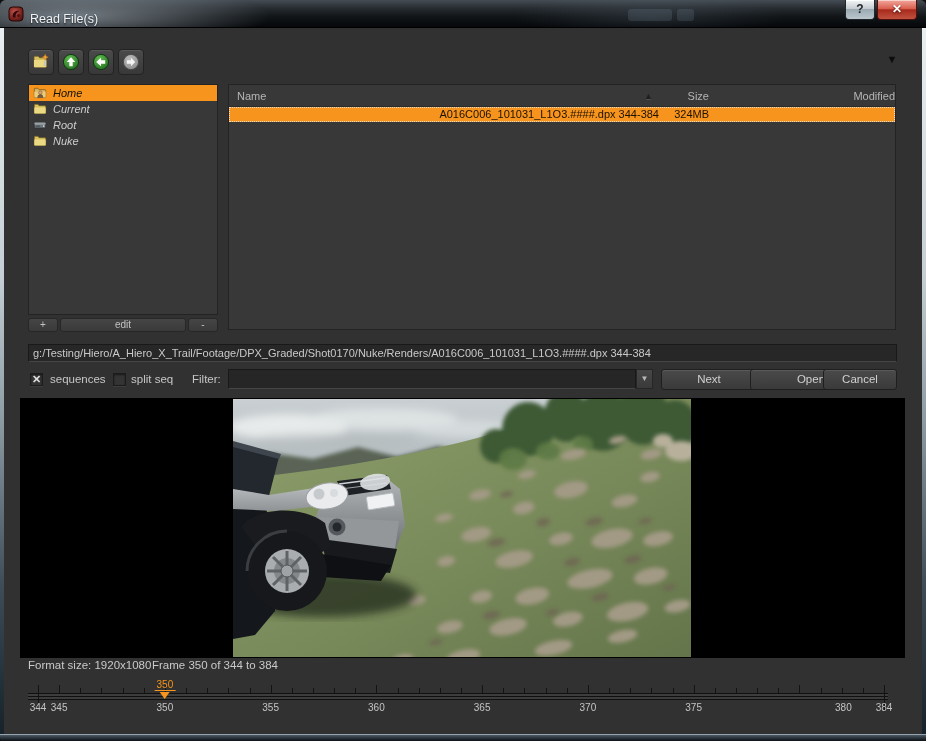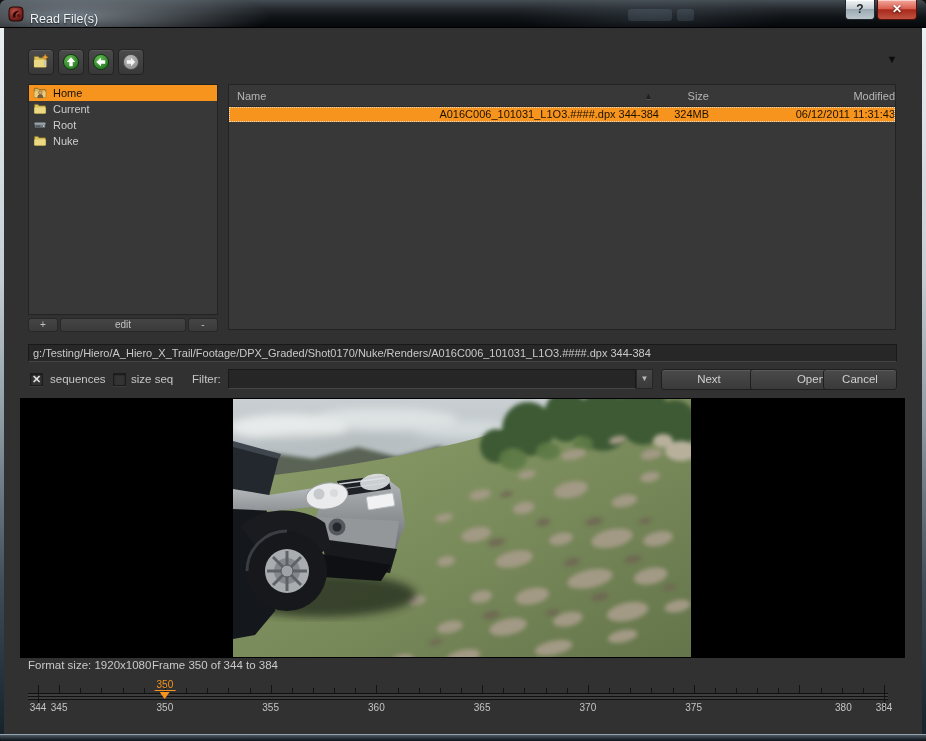--- a/index.html
+++ b/index.html
@@ -58,21 +58,21 @@
     display:flex;align-items:center;justify-content:center;
   }
   .panel-menu{position:absolute;left:884px;top:53px;font-size:11px;color:#0c0c0c;width:16px;text-align:center;}
 
   
   .bookmarks{
     position:absolute;left:28px;top:84px;width:190px;height:231px;
     background:#383838;border:1px solid #232323;overflow:hidden;
   }
   .bm-item{display:flex;align-items:center;gap:6px;height:16px;padding-left:4px;
-    font-size:11px;color:#cdcdcd;}
+    font-size:11px;color:#cdcdcd;font-style:italic;}
   .bm-item.selected{background:#f7941d;color:#161005;}
   .bm-icon{width:14px;height:14px;flex:0 0 14px;}
   .small-btn{
     position:absolute;top:318px;height:14px;border-radius:3px;
     background:linear-gradient(180deg,#454545,#3a3a3a);border:1px solid #272727;
     color:#c2c2c2;font-size:10px;line-height:12px;text-align:center;
   }
 
   
   .file-list{
@@ -261,31 +261,30 @@
         <span>Name</span>
         <span class="sort-ind">▲</span>
       </div>
       <div>Size</div>
       <div>Modified</div>
     </div>
     <div>
         <div class="file-row selected">
           <div class="cell name">A016C006_101031_L1O3.####.dpx 344-384</div>
           <div class="cell size">324MB</div>
-          <div class="cell modified">06/12/2011 11:31:43</div>
         </div>
       </div>
   </div>
 
   <input class="path-input" value="g:/Testing/Hiero/A_Hiero_X_Trail/Footage/DPX_Graded/Shot0170/Nuke/Renders/A016C006_101031_L1O3.####.dpx 344-384" style="">
 
   <div class="checkbox" style="left:30px;">✕</div>
   <span class="opt-label" style="left:50px;">sequences</span>
   <div class="checkbox" style="left:113px;"></div>
-  <span class="opt-label" style="left:131px;">size seq</span>
+  <span class="opt-label" style="left:131px;">split seq</span>
   <span class="opt-label" style="left:192px;">Filter:</span>
   <input class="filter-input" value="" style="">
   <div class="filter-arrow">▼</div>
   <div class="action-btn" style="left:661px;">Next</div>
   <div class="action-btn" style="left:750px;padding-left:26px;">Open</div>
   <div class="action-btn" style="left:823px;width:74px;">Cancel</div>
 
   <div class="preview">
     <svg width="458" height="258" viewBox="0 0 458 258">
       <defs>

